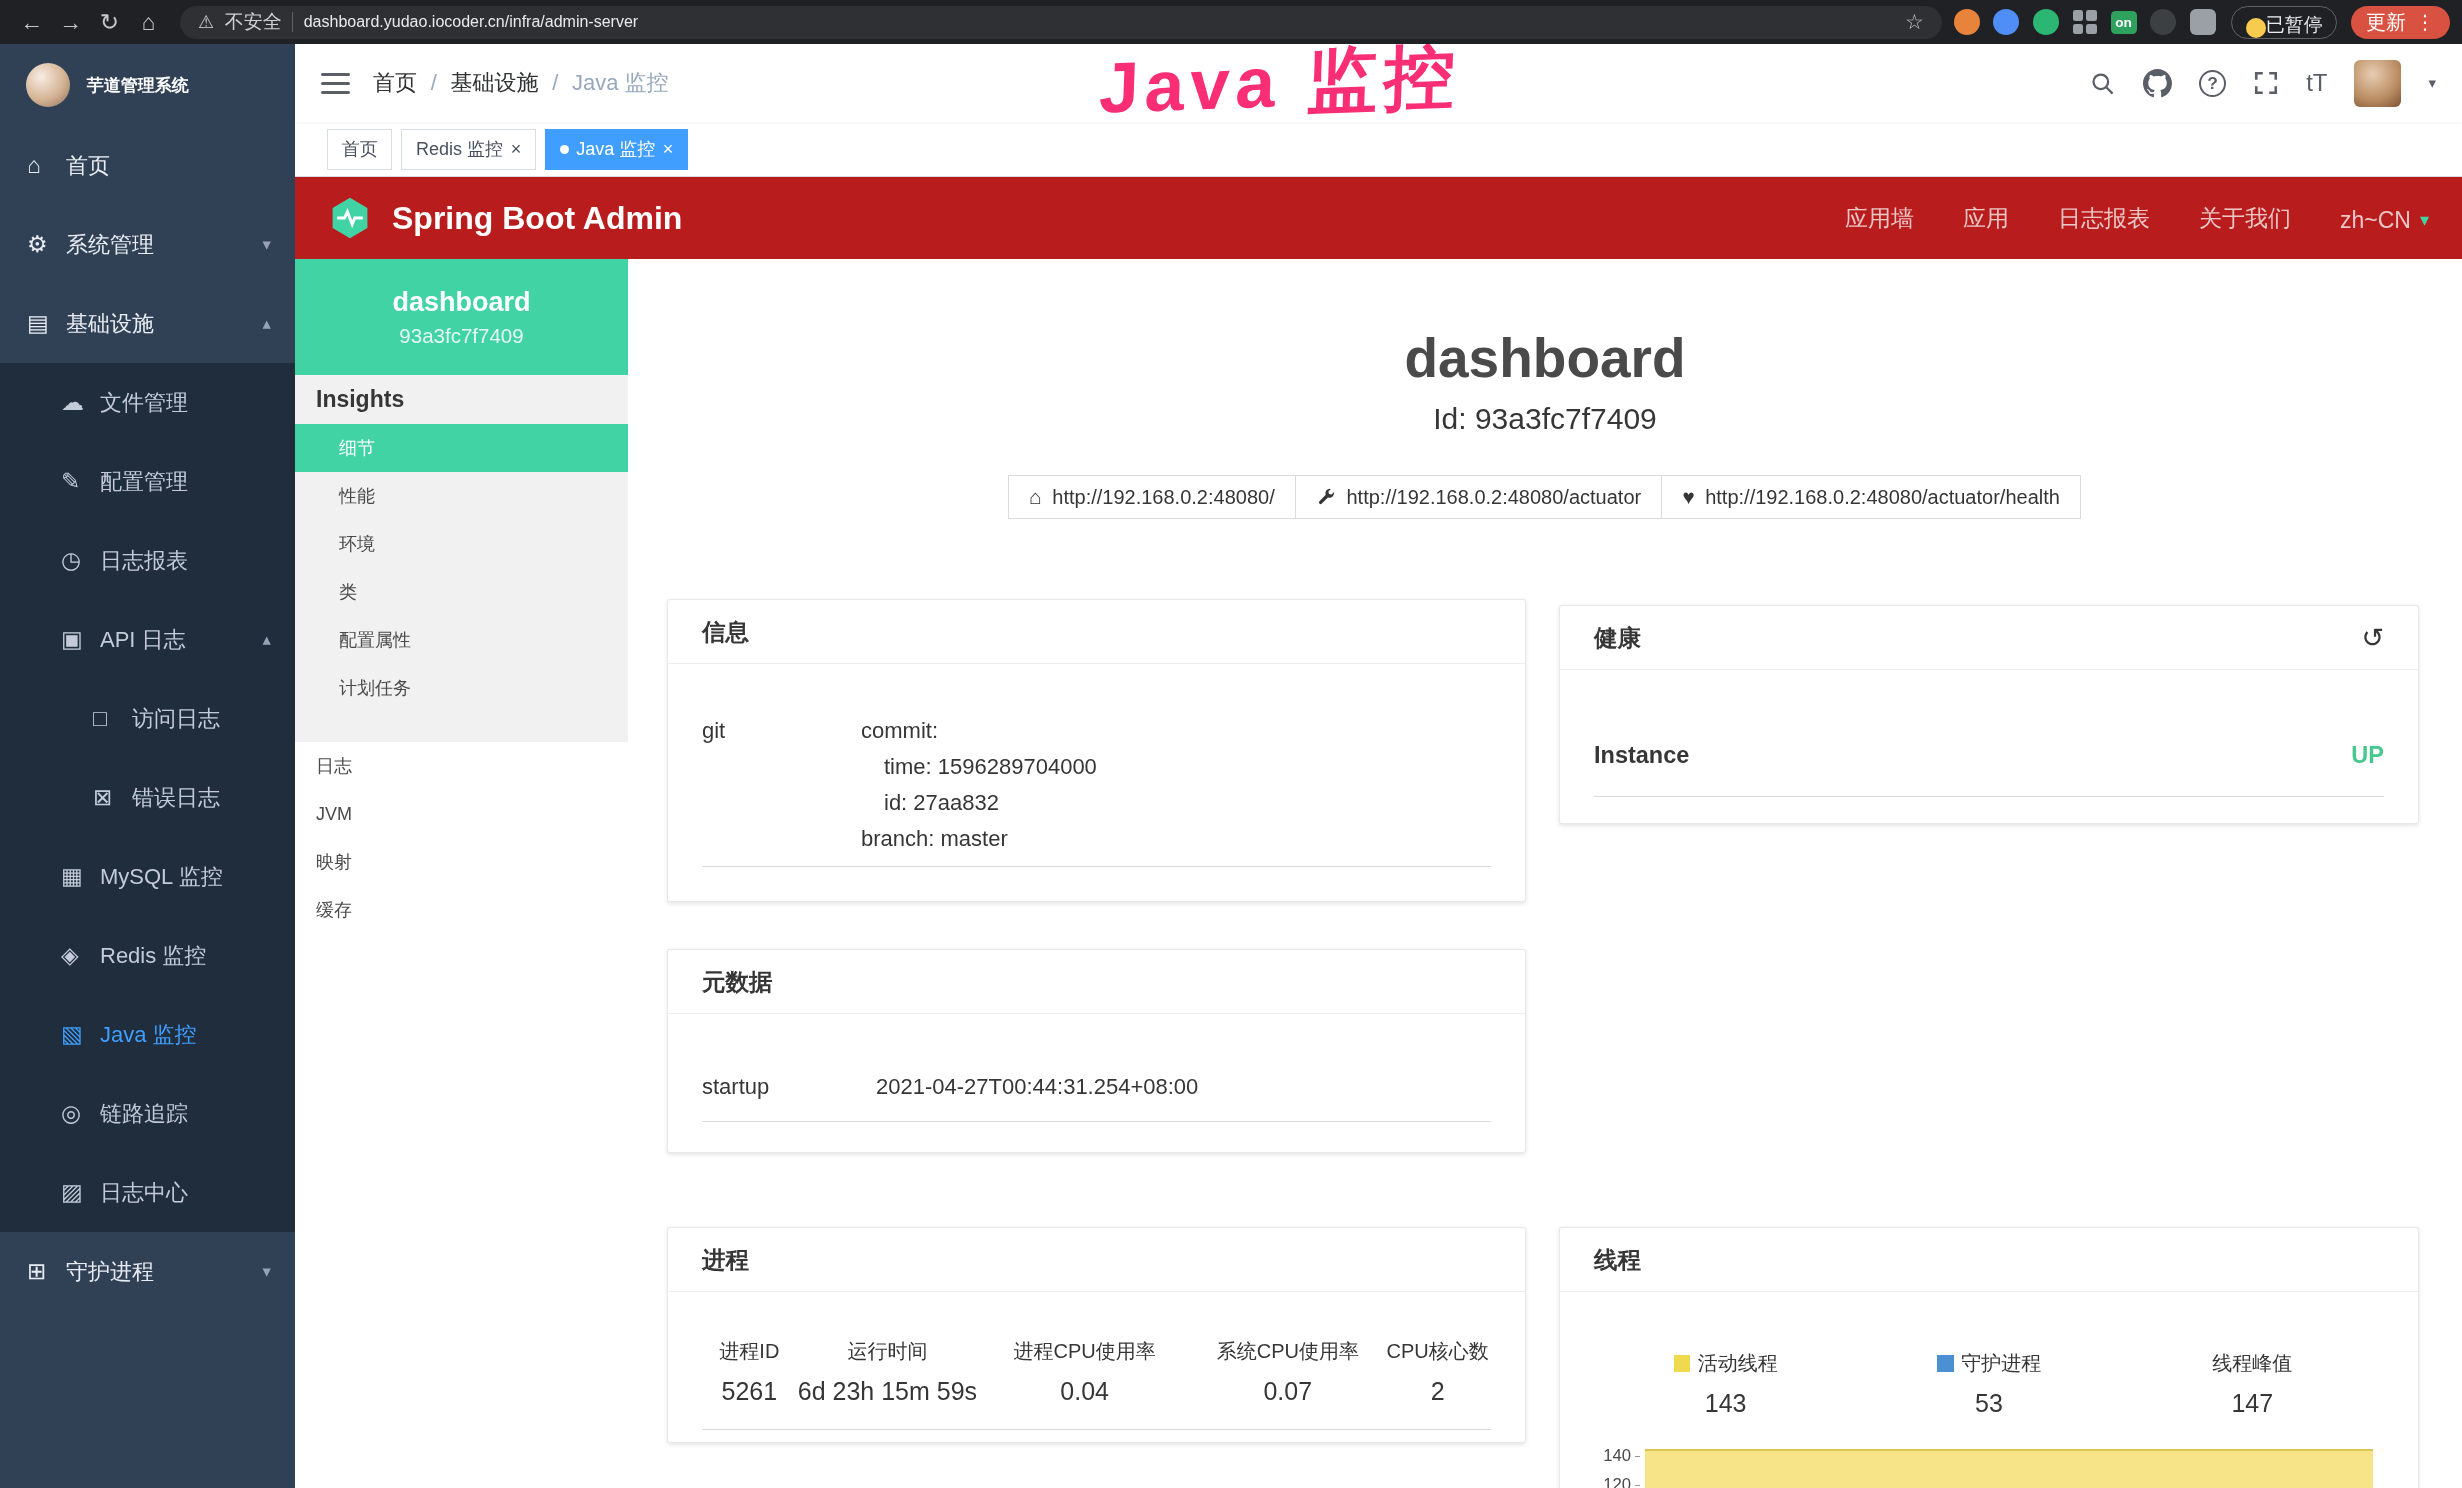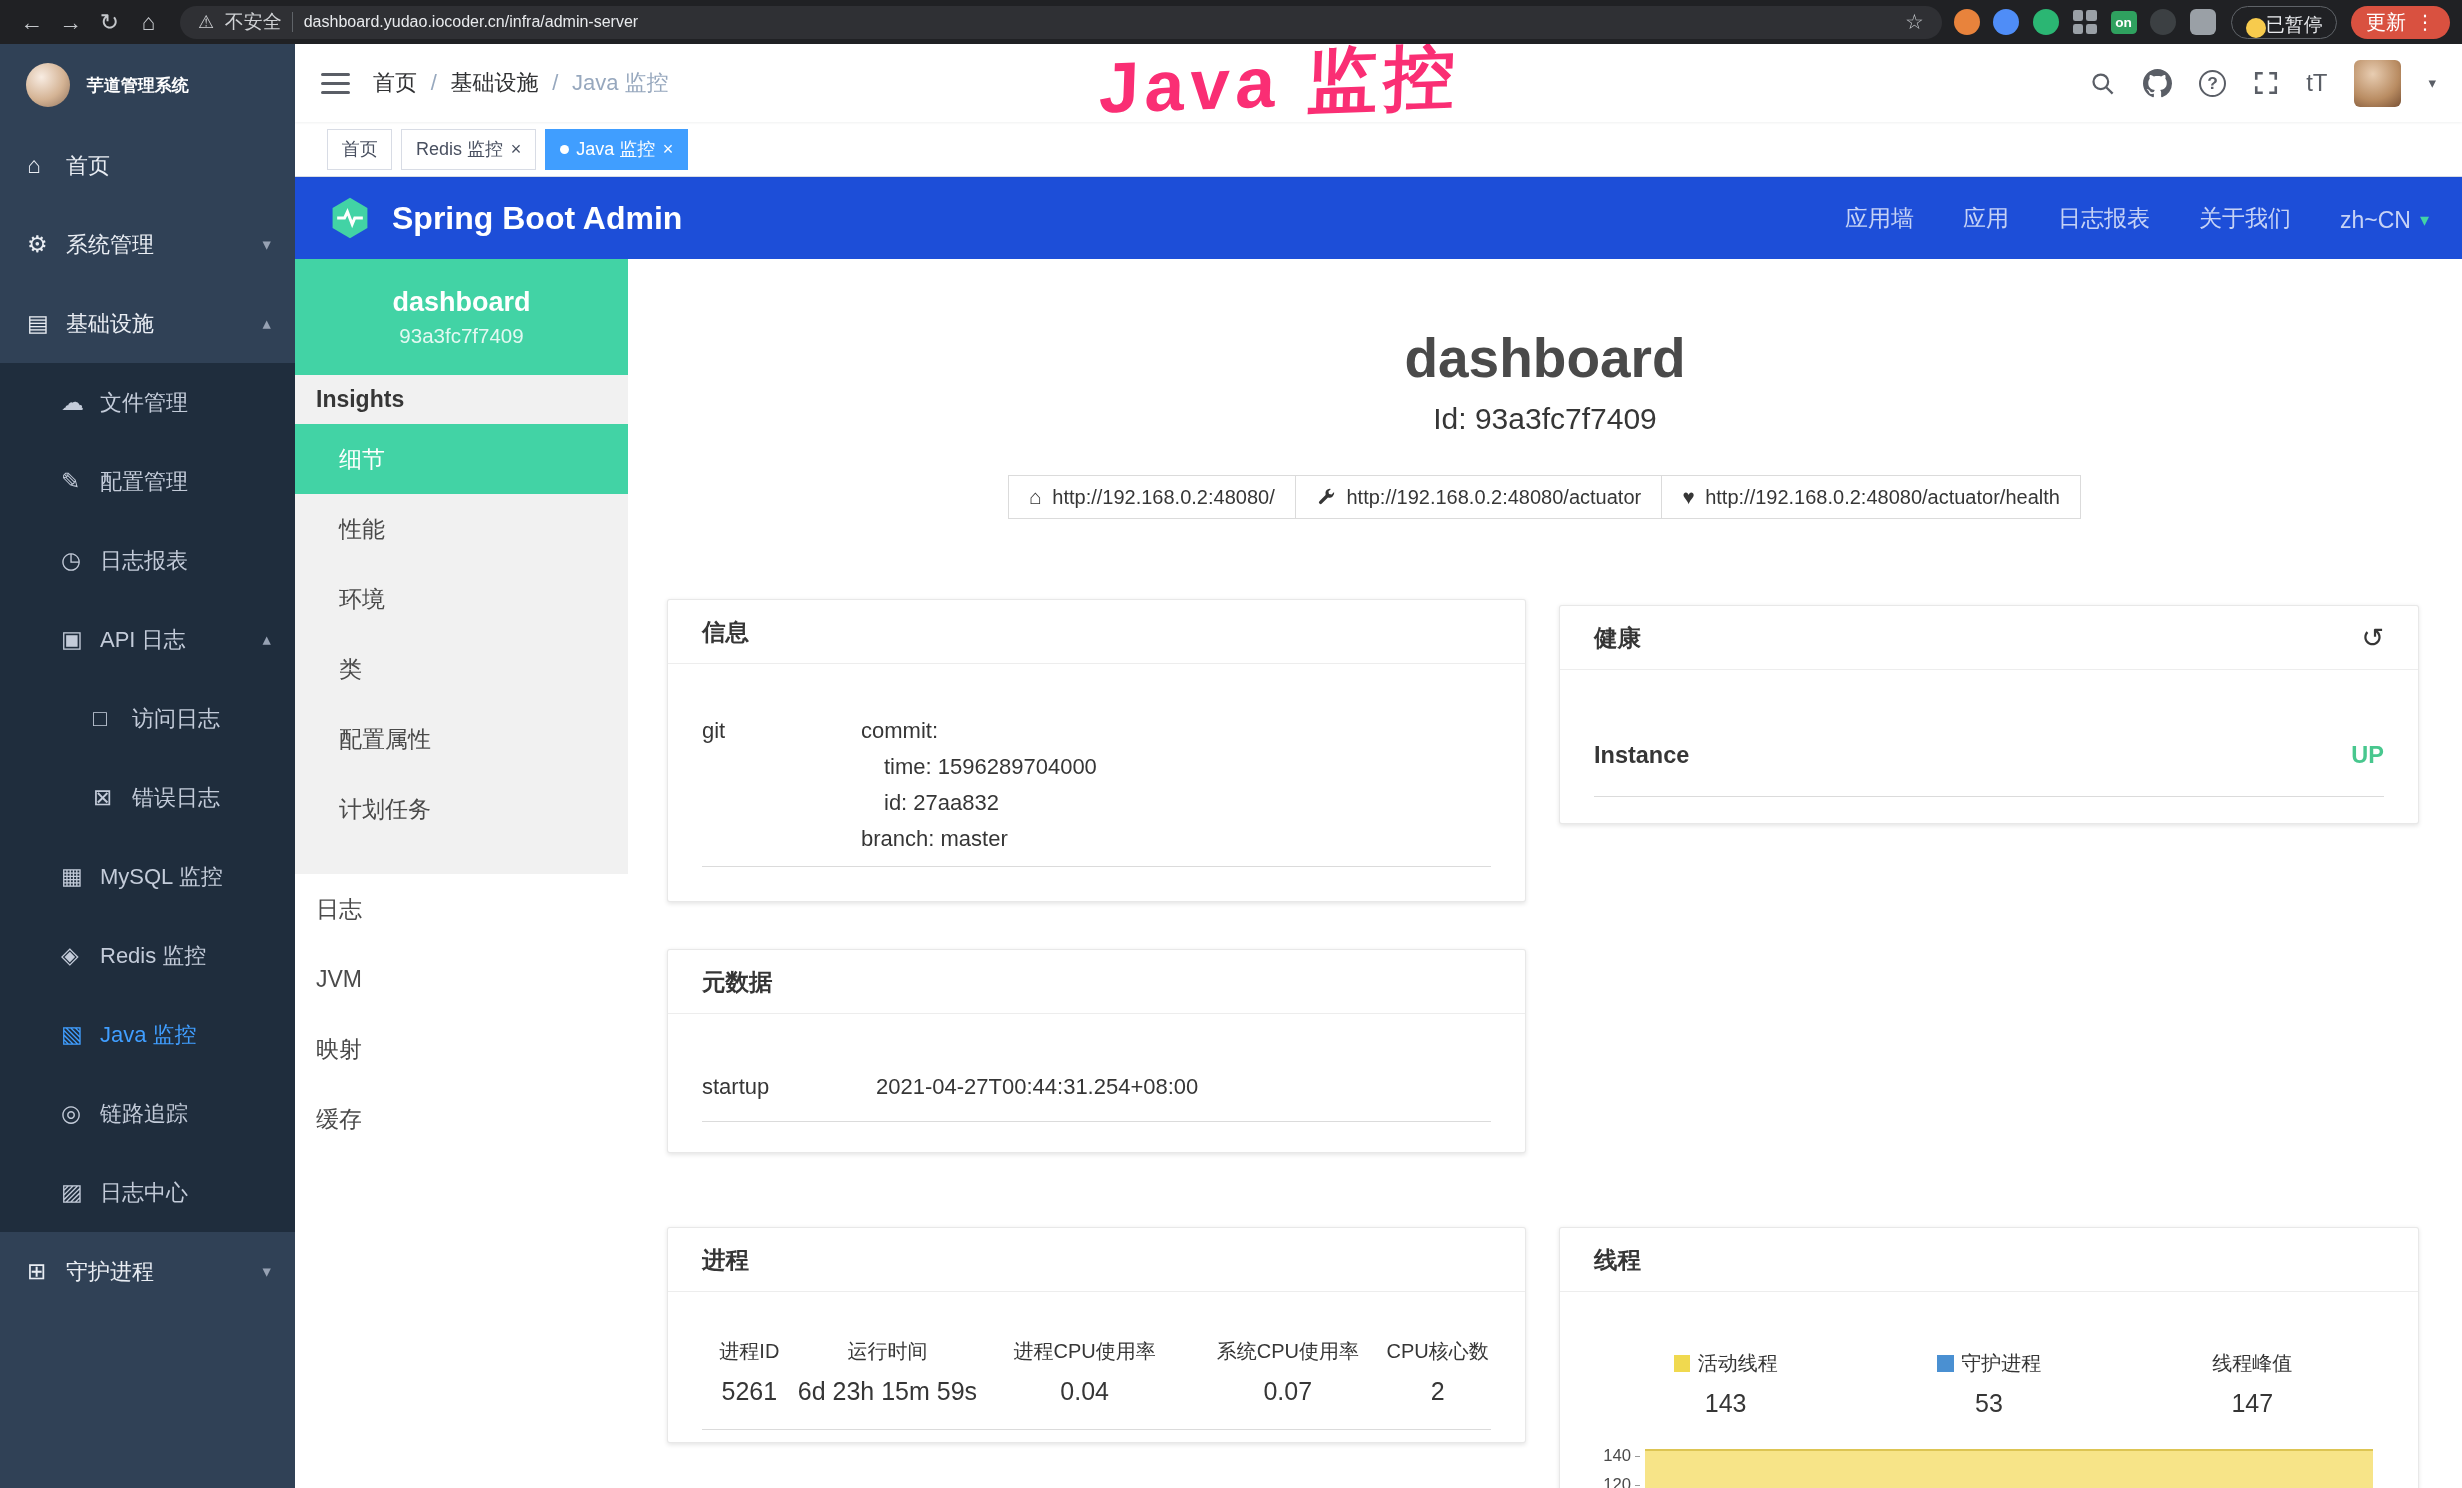--- a/index.html
+++ b/index.html
@@ -73,38 +73,38 @@
   .tags { height:55px; background:#fff; border-bottom:0.8px solid #d8dce5; display:flex; align-items:center;
           padding-left:32px; gap:9px; box-shadow:0 0.8px 2.3px rgba(0,0,0,.05); z-index:9; }
   .tag { height:41px; display:flex; align-items:center; gap:7.6px; padding:0 13.7px; border:0.8px solid #d8dce5;
          background:#fff; color:#495060; font-size:18px; white-space:nowrap; }
   .tag .dot { width:9px; height:9px; border-radius:50%; background:#fff; display:none; }
   .tag.active { background:#409eff; border-color:#409eff; color:#fff; }
   .tag.active .dot { display:block; }
   .tag .close { font-size:18px; }
 
   
-  .sba-header { height:82px; background:#1d4ed8; display:flex; align-items:center; padding:0 33px; }
+  .sba-header { height:82px; background:#b91c1c; display:flex; align-items:center; padding:0 33px; }
   .sba-brand { color:#fff; font-size:32px; font-weight:bold; margin-left:20px; white-space:nowrap; }
   .sba-nav { margin-left:auto; display:flex; align-items:flex-end; gap:49px; font-size:23px;
              color:rgba(255,255,255,.75); white-space:nowrap; }
   .locale { display:flex; align-items:center; gap:9px; }
   .locale .caret { color:#42d3a5; font-size:18px; }
 
   
   .sba-body { flex:1; display:flex; min-height:0; background:#fff; }
   .sba-sidebar { width:333px; flex-shrink:0; background:#fff; }
   .sba-app-head { height:116px; background:#42d3a5; color:#fff; display:flex; flex-direction:column;
                   justify-content:center; align-items:center; gap:6px; }
   .sba-app-name { font-size:27px; font-weight:bold; }
   .sba-app-id { font-size:20.5px; opacity:.85; }
   .sba-group { background:#f1f1f1; padding-bottom:30px; }
   .sba-sec-title { height:49px; display:flex; align-items:center; padding-left:21px; font-size:23px;
                    font-weight:bold; color:#363636; }
-  .sba-item { height:70px; display:flex; align-items:center; font-size:23px; color:#4a4a4a; cursor:default; }
+  .sba-item { height:48px; display:flex; align-items:center; font-size:18px; color:#4a4a4a; cursor:default; }
   .sba-group .sba-item { padding-left:44px; }
   .sba-item.active { background:#42d3a5; color:#fff; }
   .sba-root .sba-item { padding-left:21px; }
 
   .sba-main { flex:1; position:relative; overflow:hidden; background:#fff; min-width:0; }
   .inst-head { text-align:center; margin-top:67px; }
   .inst-title { font-size:55px; font-weight:bold; color:#4a4a4a; }
   .inst-sub { font-size:30px; color:#363636; margin-top:12px; }
   .inst-links { display:flex; justify-content:center; margin-top:39px; }
   .chip { display:flex; align-items:center; gap:10.6px; height:44px; padding:0 20px; border:0.8px solid #dbdbdb;

